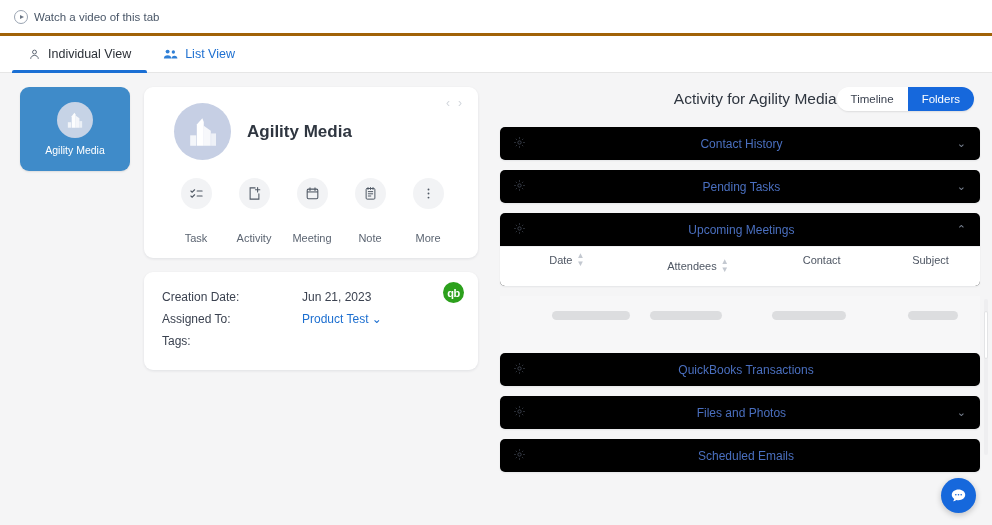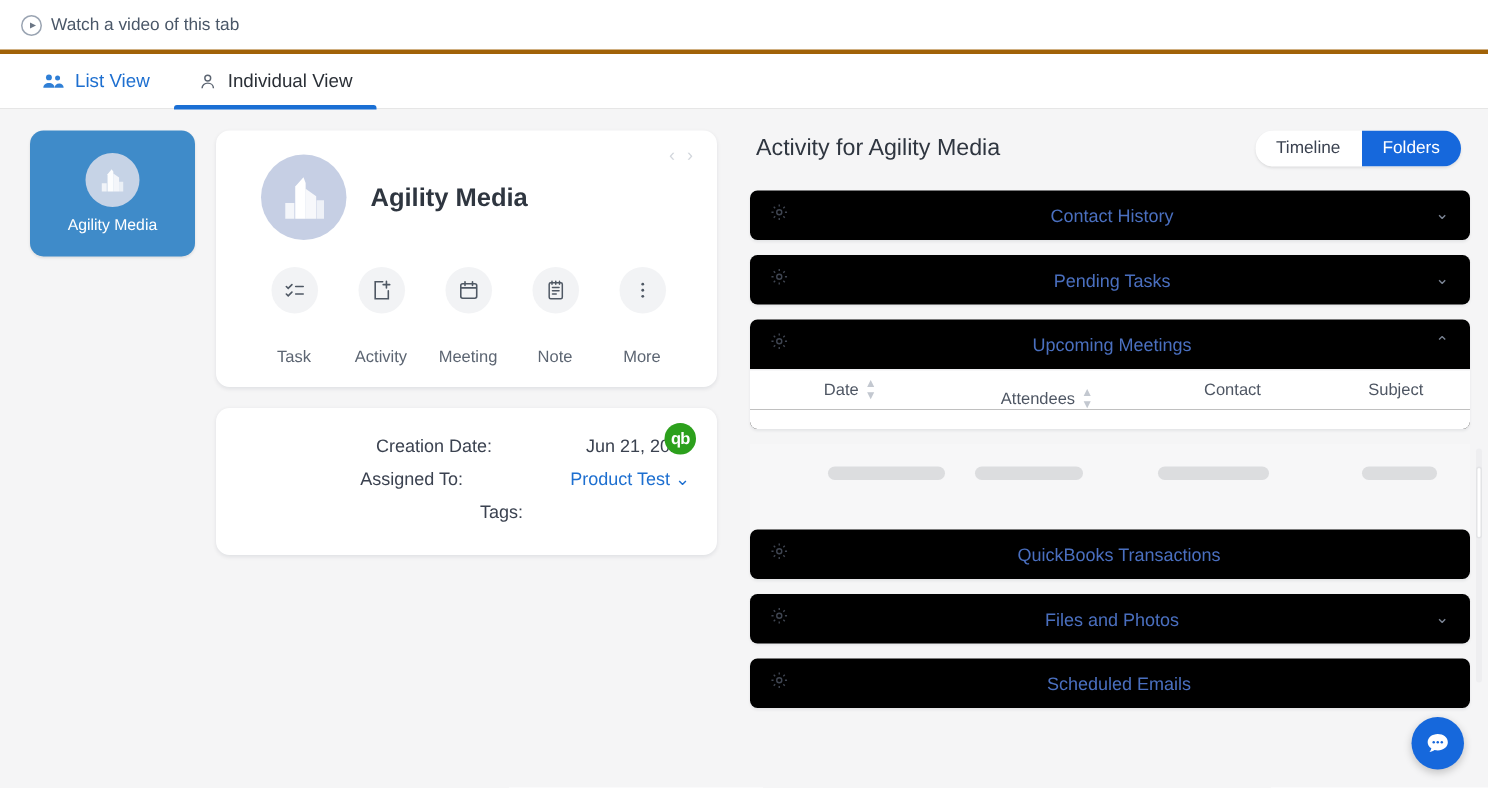--- a/index.html
+++ b/index.html
@@ -141,21 +141,21 @@
     background: #f2f3f5;
     display: flex; align-items: center; justify-content: center;
   }
   .action-label { font-size: 11px; color: #5c6572; }
 
   
   .card.detail-card {
     margin-top: 14px;
     padding: 14px 18px 18px 18px;
   }
-  .detail-row { display: flex; font-size: 12px; line-height: 22px; justify-content: flex-end; }
+  .detail-row { display: flex; font-size: 12px; line-height: 22px; }
   .detail-key { width: 140px; color: #3b4250; }
   .detail-val { color: #3b4250; }
   .detail-val.link { color: #1d6fd0; cursor: pointer; }
   .qb-badge {
     position: absolute; top: 10px; right: 14px;
     width: 21px; height: 21px; border-radius: 50%;
     background: #2ca01c;
     color: #fff; font-size: 11px; font-weight: bold;
     display: flex; align-items: center; justify-content: center;
     letter-spacing: -0.5px;
@@ -163,21 +163,21 @@
 
   
   .right-pane {
     flex: 1;
     background: #f5f5f6;
     padding: 10px 12px 0 10px;
     position: relative;
     overflow: hidden;
   }
   .right-head {
-    display: flex; align-items: center; justify-content: space-between;
+    display: flex; align-items: center; justify-content: flex-end;
     padding: 4px 6px 0 4px;
     margin-bottom: 16px;
   }
   .right-title { font-size: 15.5px; color: #2f3640; }
   .seg {
     display: flex; border-radius: 16px; overflow: hidden;
     box-shadow: 0 1px 2px rgba(0,0,0,.10);
   }
   .seg-btn {
     font-size: 11.5px; padding: 6px 14px;
@@ -262,39 +262,39 @@
 <div class="topbar">
   <div class="watch-link">
     <span class="play-ring">
         <span class="tri"></span>
       </span>
     <span>Watch a video of this tab</span>
   </div>
 </div>
 
 <div class="tabbar">
+  <div class="tab active">
+    <span>
+      <svg width="13" height="13" viewBox="0 0 24 24" fill="none" stroke="#5c6572" stroke-width="1.8">
+        <circle cx="12" cy="7.5" r="3.6"></circle>
+          <path d="M5 20c0-4 3.3-6.3 7-6.3S19 16 19 20"></path>
+      </svg>
+    </span>
+    <span>Individual View</span>
+  </div>
   <div class="tab">
     <span>
       <svg width="15" height="13" viewBox="0 0 26 22" fill="#2f7fd6">
         <circle cx="8" cy="6" r="3.4"></circle>
           <circle cx="18" cy="6.6" r="2.9"></circle>
         <path d="M1.5 18c0-3.5 2.9-5.6 6.5-5.6S14.5 14.5 14.5 18z"></path>
         <path d="M14.6 18c0-3 2.3-4.9 5.3-4.9S25 15 25 18z"></path>
       </svg>
     </span>
     <span>List View</span>
-  </div>
-  <div class="tab active">
-    <span>
-      <svg width="13" height="13" viewBox="0 0 24 24" fill="none" stroke="#5c6572" stroke-width="1.8">
-        <circle cx="12" cy="7.5" r="3.6"></circle>
-          <path d="M5 20c0-4 3.3-6.3 7-6.3S19 16 19 20"></path>
-      </svg>
-    </span>
-    <span>Individual View</span>
   </div>
 </div>
 
 <div class="main">
 
   <div class="left-pane">
 
     <div class="account-tile">
       <span class="tile-avatar">
         <svg width="22" height="22" viewBox="0 0 40 40" fill="#ffffff">

